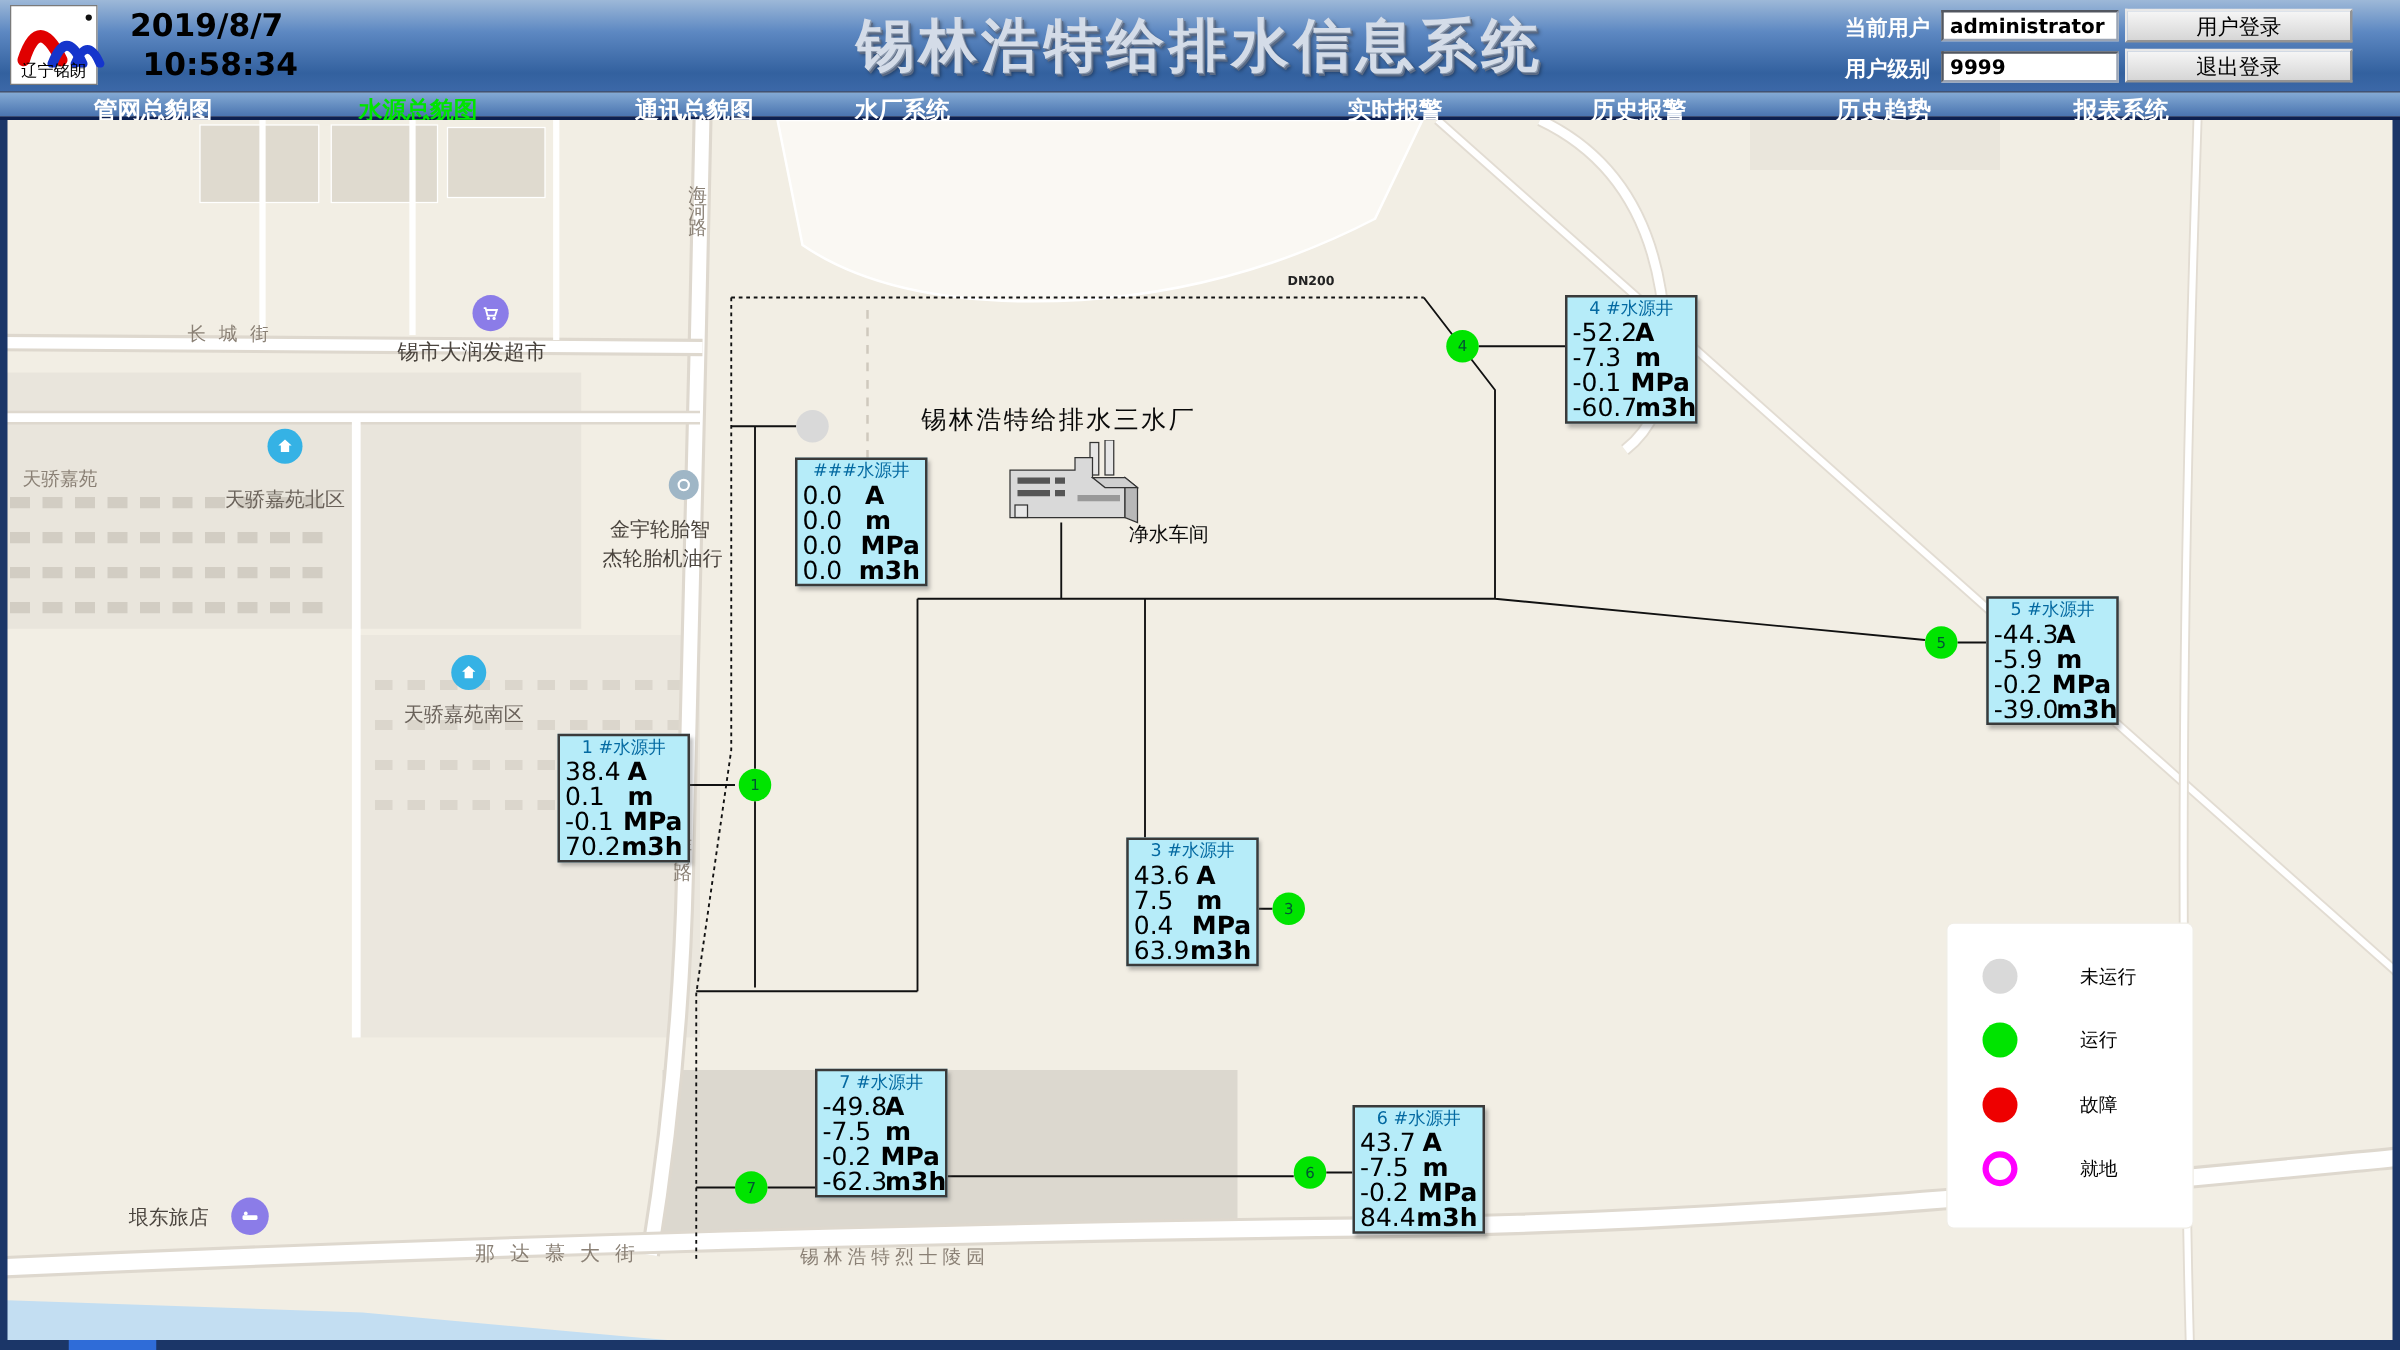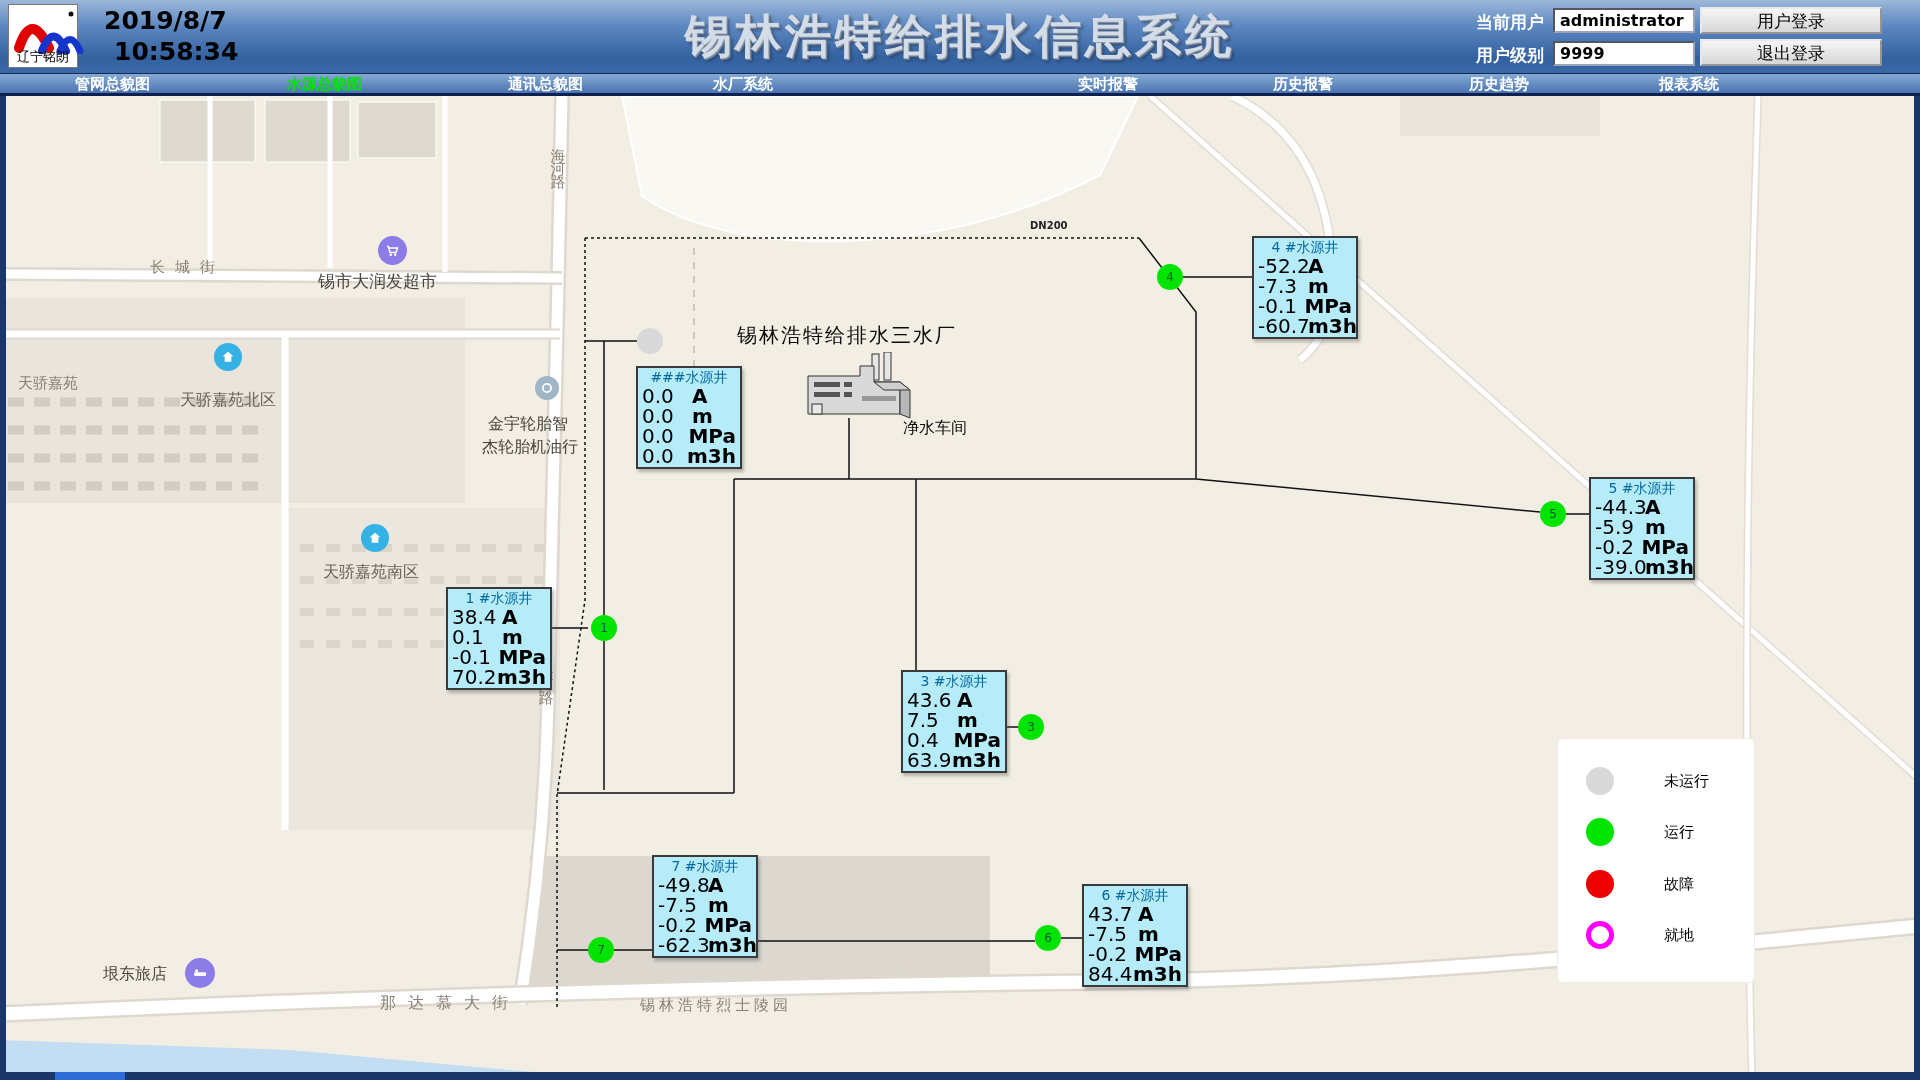--- a/index.html
+++ b/index.html
@@ -29,21 +29,21 @@
   .ui-1{top:8px;} .ui-2{top:41px;}
   .hdr-btn{position:absolute;left:1700px;width:182px;height:27px;
            background:linear-gradient(#f6f6f6,#d6d6d6);border:2px outset #e8e8e8;
            font-family:inherit;font-size:17px;color:#000;cursor:pointer;}
   .hb-1{top:7px;} .hb-2{top:39px;}
 
   
   .nav{position:absolute;left:0;top:73px;width:1920px;height:19px;
        background:linear-gradient(#84aad4,#4a74b0);border-top:1px solid #142a54;
        border-bottom:4px solid #0d2050;}
-  .nav-item{position:absolute;top:1px;font-size:15px;font-weight:bold;color:#fff;
+  .nav-item{position:absolute;top:1px;font-size:19px;font-weight:bold;color:#fff;
             text-decoration:none;cursor:pointer;white-space:nowrap;}
   .nav-item.active{color:var(--active_tab,#00e400);}
 
   
   .map{position:absolute;left:0;top:96px;width:1920px;height:984px;background:#f2eee4;}
   .map svg.base{position:absolute;left:0;top:0;}
 
   .m-label{position:absolute;color:#8a8075;font-size:15px;white-space:nowrap;}
   .m-label.dark{color:#4a443e;font-size:17px;}
   .m-label.mid{color:#6a625a;font-size:16px;}
@@ -115,21 +115,21 @@
     <div class="user-label ul-2">用户级别</div>
     <input class="user-input ui-2" value="9999" style="">
     <button class="hdr-btn hb-1">用户登录</button>
     <button class="hdr-btn hb-2">退出登录</button>
   </div>
 
   <div class="nav">
     <a class="nav-item" style="left:75px">管网总貌图</a>
     <a class="nav-item active" style="left:287px">水源总貌图</a>
     <a class="nav-item" style="left:508px">通讯总貌图</a>
-    <a class="nav-item" style="left:713px">水厂系统</a>
+    <a class="nav-item" style="left:684px">水厂系统</a>
     <a class="nav-item" style="left:1078px">实时报警</a>
     <a class="nav-item" style="left:1273px">历史报警</a>
     <a class="nav-item" style="left:1469px">历史趋势</a>
     <a class="nav-item" style="left:1659px">报表系统</a>
   </div>
 
   <div class="map">
 
     <svg class="base" width="1920" height="984" viewBox="0 96 1920 984">
 

